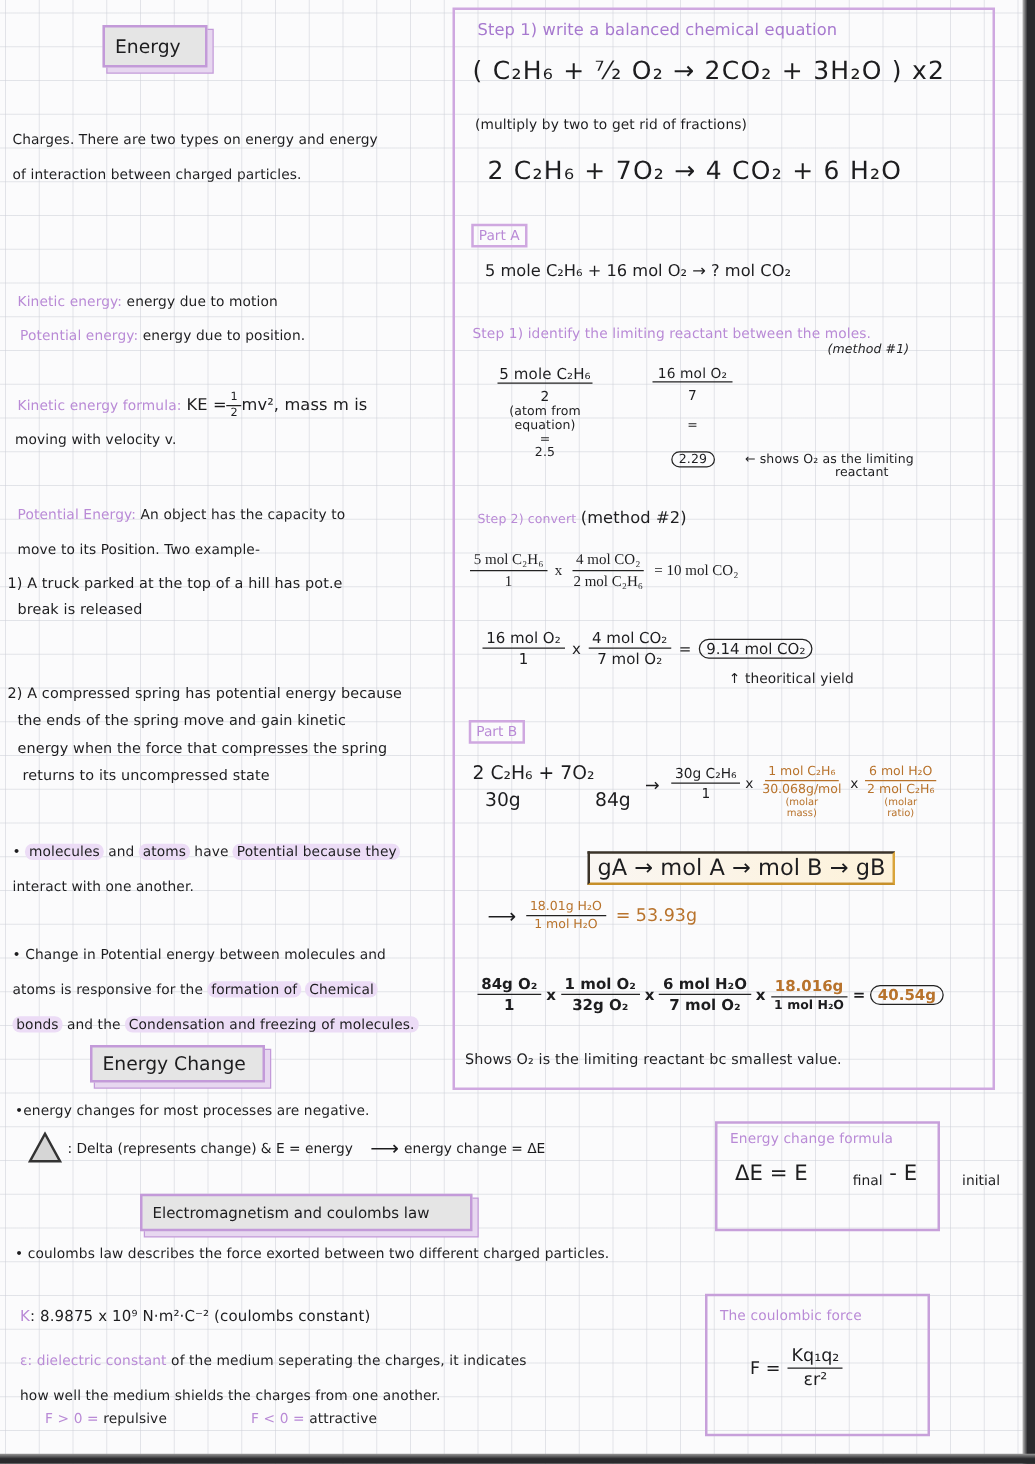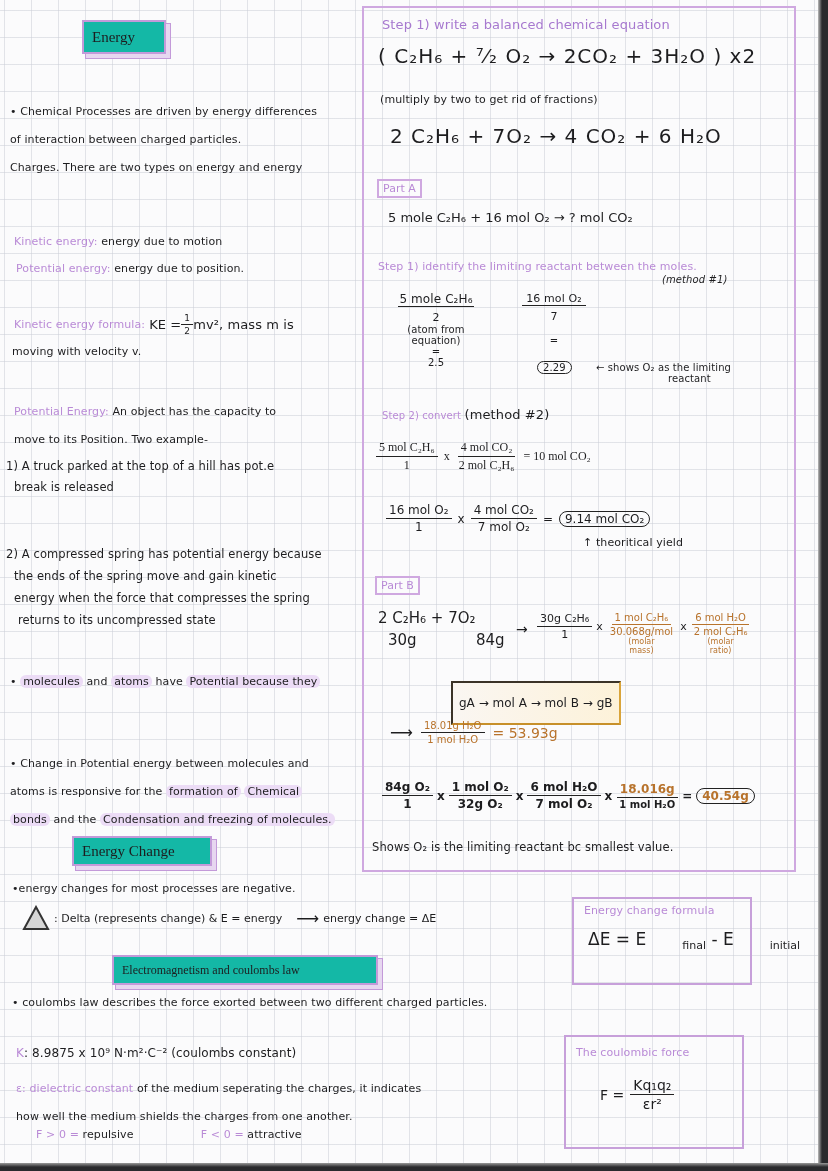--- a/index.html
+++ b/index.html
@@ -15,49 +15,48 @@
     color: #1d1d1f;
   }
   .abs { position: absolute; white-space: nowrap; }
   .hand { font-family: "DejaVu Sans", sans-serif; font-size: 11px; letter-spacing: 0.1px; }
   .lav { color: #b98ad6; }
   .lav-strong { color: #a779cf; }
   .orange { color: #b8732c; }
   .big { font-size: 20px; letter-spacing: 1px; }
   .med { font-size: 14px; }
   .title-box {
-    position: absolute; border: 2px solid #c39ad9; background: #14b8a6;
+    position: absolute; border: 2px solid #c39ad9; background: #e5e5e5;
     box-shadow: 4px 4px 0 #e7d7f0, 4px 4px 0 1px #c39ad9;
-    font-size: 15px; padding: 2px 8px; display: flex; align-items: center; font-family: Liberation Serif, serif;
+    font-size: 15px; padding: 2px 8px; display: flex; align-items: center;
   }
   .panel { position: absolute; border: 2px solid #cfa8e0; }
   .small-box { position: absolute; border: 2px solid #c7a0da; }
   .frac { display: inline-flex; flex-direction: column; align-items: center; vertical-align: middle; }
   .frac .num { border-bottom: 1.5px solid #222; padding: 0 3px 1px; }
   .frac .den { padding: 1px 3px 0; }
   .hl { background: #ecdcf6; border-radius: 6px; padding: 0 3px; }
   .circle { border: 1.5px solid #222; border-radius: 12px; padding: 0 5px; }
   .rightbar { position: absolute; right: 0; top: 0; width: 10px; height: 1171px; background: linear-gradient(to right,#bbb,#2a2a2d 40%,#2a2a2d); }
   .bottombar { position: absolute; left: 0; bottom: 0; width: 828px; height: 8px; background: linear-gradient(to bottom,#999,#2a2a2d 50%); }
   sub, sup { font-size: 0.65em; margin-left: 36px; }
   .tag-box { position: absolute; border: 2px solid #cfa8e0; color: #b98ad6; font-size: 11px; padding: 1px 4px; }
   .yellow-box { position: absolute; border: 2px solid #3b3328; border-right-color:#d9a43a; border-bottom-color:#c7902a;
-    background: linear-gradient(to right,#faf6f2,#fdf2d9); font-size: 12px; padding: 13px 6px; }
+    background: linear-gradient(to right,#faf6f2,#fdf2d9); font-size: 18px; padding: 1px 6px; margin-left: 19px; }
 </style>
 </head>
 <body>
 
 <div class="title-box" style="left:82px;top:20px;width:64px;height:26px;">
   <span>Energy</span>
 </div>
 
 <div class="abs hand" style="left:10px;top:98px;line-height:28px;">
-  <div>• Chemical Processes are driven by energy differences</div>
+  <div>Charges. There are two types on energy and energy</div>
   <div>of interaction between charged particles.</div>
-  <div>Charges. There are two types on energy and energy</div>
 </div>
 
 <div class="abs hand" style="left:14px;top:235px;">
   <span class="lav">Kinetic energy:</span><span> energy due to motion</span>
 </div>
 <div class="abs hand" style="left:16px;top:262px;">
   <span class="lav">Potential energy:</span><span> energy due to position.</span>
 </div>
 
 <div class="abs hand" style="left:14px;top:313px;display:flex;align-items:center;">
@@ -85,20 +84,21 @@
   <div>2) A compressed spring has potential energy because</div>
   <div style="padding-left:8px">the ends of the spring move and gain kinetic</div>
   <div style="padding-left:8px">energy when the force that compresses the spring</div>
   <div style="padding-left:12px">returns to its uncompressed state</div>
 </div>
 
 <div class="abs hand" style="left:10px;top:668px;line-height:28px;">
   <div>
     <span>• </span><span class="hl">molecules</span><span> and </span><span class="hl">atoms</span><span> have </span><span class="hl">Potential because they</span>
   </div>
+  <div>interact with one another.</div>
 </div>
 
 <div class="abs hand" style="left:10px;top:750px;line-height:28px;">
   <div>• Change in Potential energy between molecules and</div>
   <div><span>atoms is responsive for the </span><span class="hl">formation of</span> <span class="hl">Chemical</span></div>
   <div><span class="hl">bonds</span><span> and the </span><span class="hl">Condensation and freezing of molecules.</span></div>
 </div>
 
 <div class="panel" style="left:362px;top:6px;width:430px;height:862px;"></div>
 

